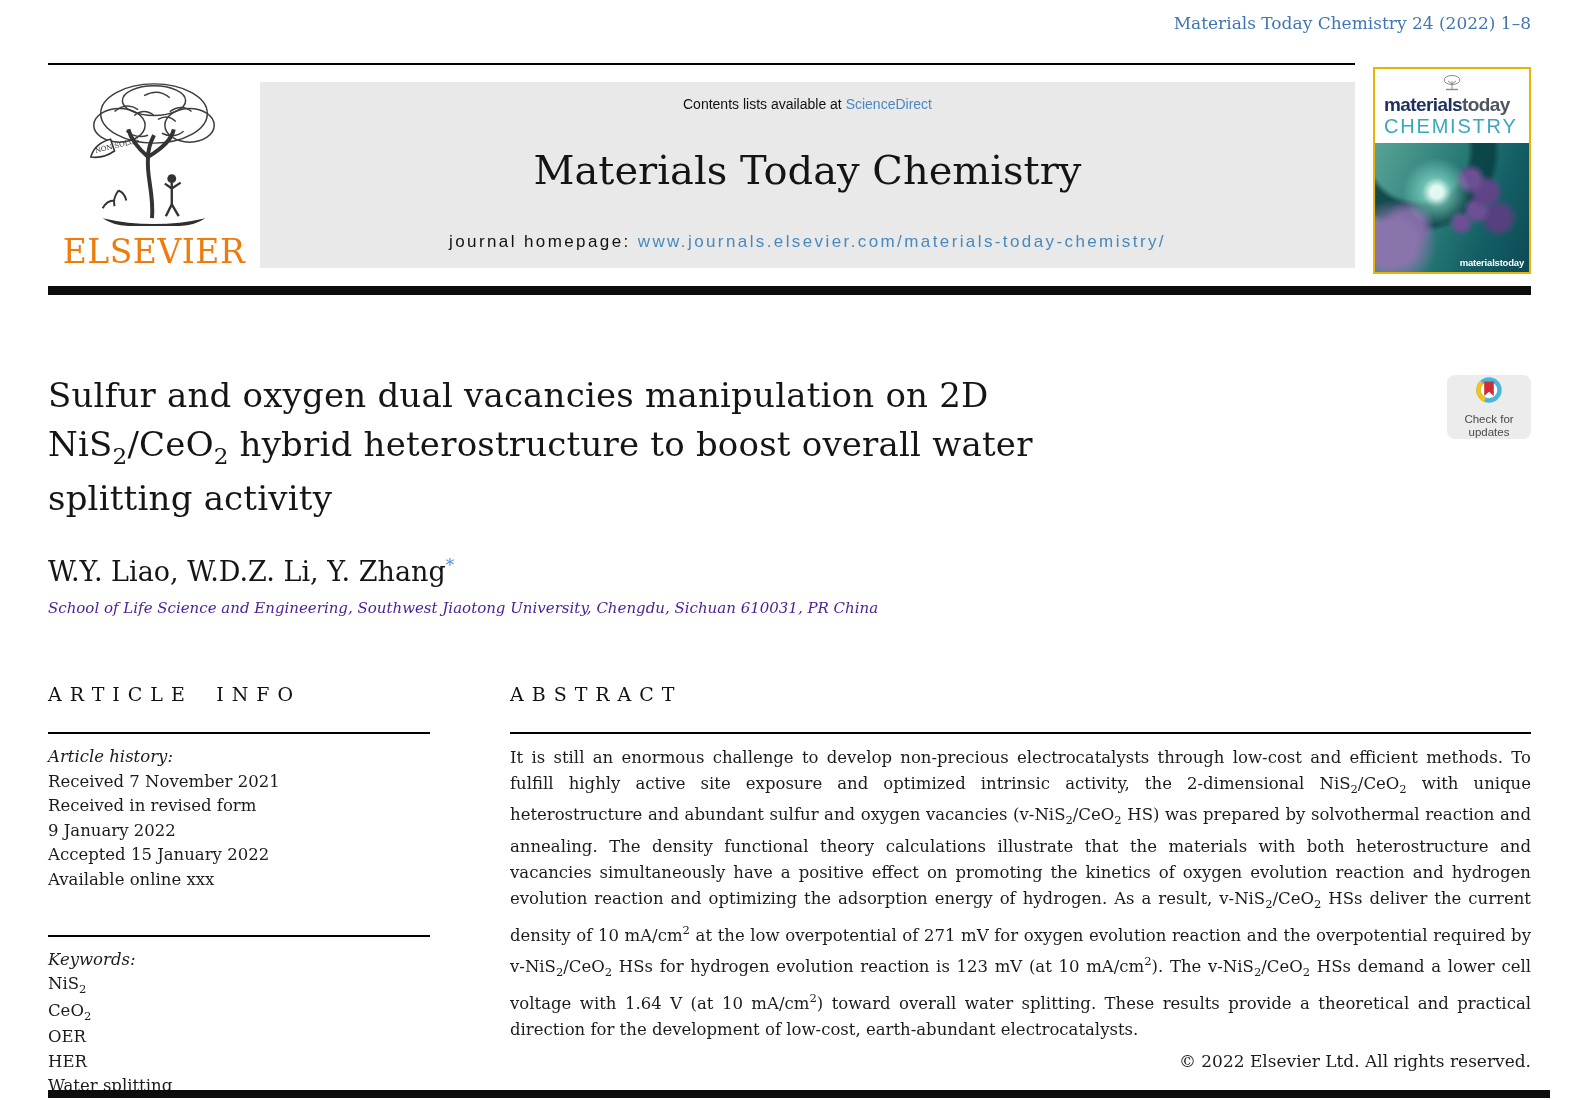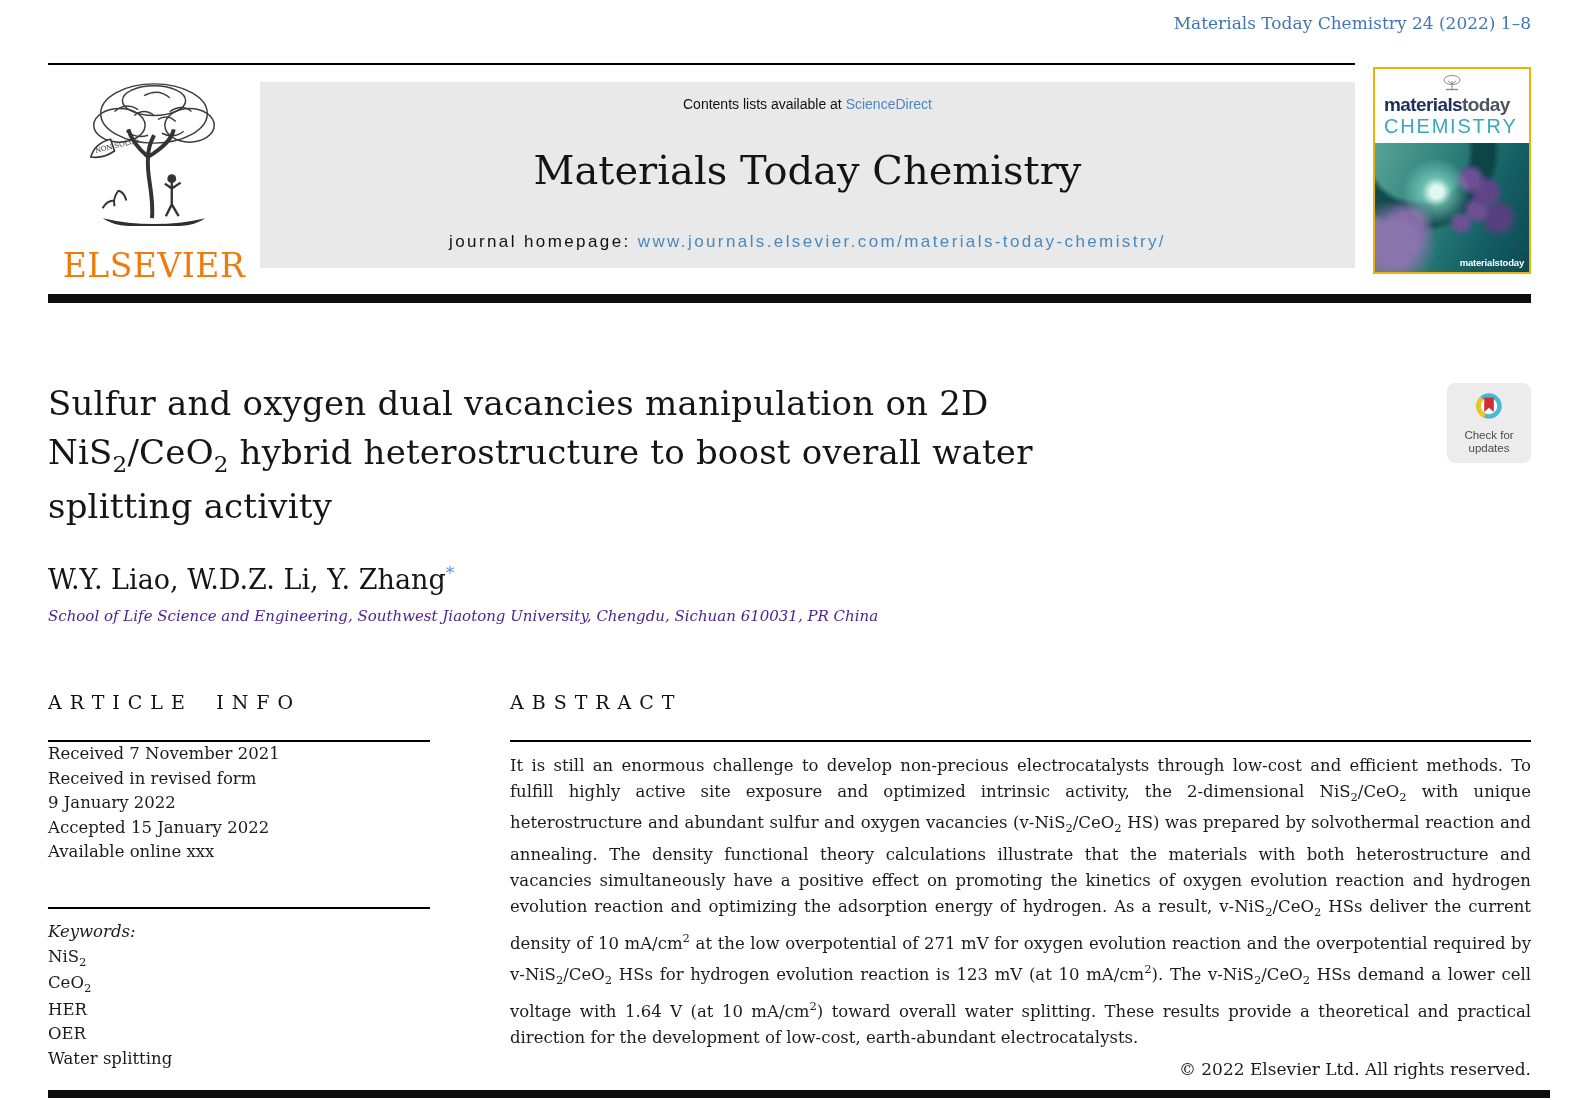--- a/index.html
+++ b/index.html
@@ -6,21 +6,21 @@
   .page{position:relative;width:1596px;height:1100px;box-sizing:border-box;
         padding:0 65px 0 48px;font-family:"DejaVu Serif",serif;color:#1b1b1b;overflow:hidden;}
   
   .citation{height:63px;box-sizing:border-box;padding-top:13px;text-align:right;
             font-size:17px;color:#4076b4;}
   
   .masthead{display:flex;align-items:flex-start;}
   .masthead-main{flex:1;border-top:2px solid #000;display:flex;}
   .logo-col{width:212px;display:flex;flex-direction:column;align-items:center;padding-top:9px;}
   .tree-svg{width:158px;height:158px;}
-  .elsevier-word{font-size:33px;color:#ee7c0d;letter-spacing:.5px;line-height:1;margin-top:17px;}
+  .elsevier-word{font-size:33px;color:#ee7c0d;letter-spacing:.5px;line-height:1;margin-top:3px;}
   .gray-box{flex:1;background:#e9e9e9;margin-top:17px;height:186px;box-sizing:border-box;
             display:flex;flex-direction:column;align-items:center;justify-content:space-between;
             padding:14px 10px 16px;}
   .contents-line{font-family:"Liberation Sans",sans-serif;font-size:14px;color:#111;}
   .sd-link{color:#4b87c4;text-decoration:none;cursor:pointer;}
   .journal-name{font-size:40px;color:#141414;line-height:1;margin-top:-4px;}
   .homepage-line{font-family:"Liberation Sans",sans-serif;font-size:17px;letter-spacing:2.4px;color:#111;}
   .hp-url{color:#4789bd;text-decoration:none;cursor:pointer;}
   
   .cover{width:158px;height:207px;margin-left:18px;margin-top:4px;box-sizing:border-box;
@@ -47,21 +47,21 @@
   .cover-art-footer{position:absolute;right:5px;bottom:4px;color:#fff;
       font-family:"Liberation Sans",sans-serif;font-weight:bold;font-size:9.5px;letter-spacing:-.2px;}
   
   .thick-bar{height:9px;background:#0d0d0d;margin-top:12px;}
   .bottom-bar{position:absolute;left:48px;right:46px;bottom:2px;height:8px;background:#0d0d0d;}
   
   .title-row{display:flex;align-items:flex-start;margin-top:76px;}
   .article-title{flex:1;max-width:1130px;font-weight:normal;font-size:34px;line-height:1.45;
                  letter-spacing:.2px;margin:0;color:#151515;}
   .article-title sub{font-size:68%;}
-  .badge{width:84px;height:80px;background:#ececec;border-radius:8px;margin-left:auto;margin-top:4px;
+  .badge{width:84px;height:64px;background:#ececec;border-radius:8px;margin-left:auto;margin-top:4px;
          display:flex;flex-direction:column;align-items:center;justify-content:center;cursor:pointer;}
   .badge-text{font-family:"Liberation Sans",sans-serif;font-size:11.5px;line-height:13px;
               color:#4a4a4a;text-align:center;margin-top:2px;}
   .authors{font-size:27px;margin-top:32px;color:#151515;}
   .corr-mark{color:#4a90d9;font-size:17px;vertical-align:super;cursor:pointer;}
   .affiliation{font-style:italic;font-size:15px;margin-top:12px;color:#4c1d95;}
   
   .columns{display:flex;margin-top:66px;}
   .col-left{width:382px;margin-right:80px;flex-shrink:0;}
   .col-right{flex:1;}
@@ -148,31 +148,32 @@
   </div>
 
   <div class="authors"><span>W.Y. Liao, W.D.Z. Li, Y. Zhang</span><span class="corr-mark">*</span></div>
 
   <div class="affiliation">School of Life Science and Engineering, Southwest Jiaotong University, Chengdu, Sichuan 610031, PR China</div>
 
   <div class="columns">
     <div class="col-left">
       <div class="section-head">ARTICLE INFO</div>
       <hr class="head-rule">
+      <div class="info-label">Article history:</div>
       <div class="info-line">Received 7 November 2021</div>
       <div class="info-line">Received in revised form</div>
       <div class="info-line">9 January 2022</div>
       <div class="info-line">Accepted 15 January 2022</div>
       <div class="info-line">Available online xxx</div>
       <hr class="kw-rule">
       <div class="info-label">Keywords:</div>
       <div class="info-line">NiS<sub>2</sub></div>
       <div class="info-line">CeO<sub>2</sub></div>
+      <div class="info-line">OER</div>
       <div class="info-line">HER</div>
-      <div class="info-line">OER</div>
       <div class="info-line">Water splitting</div>
     </div>
 
     <div class="col-right">
       <div class="section-head">ABSTRACT</div>
       <hr class="head-rule">
       <div class="abstract-body">It is still an enormous challenge to develop non-precious electrocatalysts through low-cost and efficient methods. To fulfill highly active site exposure and optimized intrinsic activity, the 2-dimensional NiS<sub>2</sub>/CeO<sub>2</sub> with unique heterostructure and abundant sulfur and oxygen vacancies (v-NiS<sub>2</sub>/CeO<sub>2</sub> HS) was prepared by solvothermal reaction and annealing. The density functional theory calculations illustrate that the materials with both heterostructure and vacancies simultaneously have a positive effect on promoting the kinetics of oxygen evolution reaction and hydrogen evolution reaction and optimizing the adsorption energy of hydrogen. As a result, v-NiS<sub>2</sub>/CeO<sub>2</sub> HSs deliver the current density of 10 mA/cm<sup>2</sup> at the low overpotential of 271 mV for oxygen evolution reaction and the overpotential required by v-NiS<sub>2</sub>/CeO<sub>2</sub> HSs for hydrogen evolution reaction is 123 mV (at 10 mA/cm<sup>2</sup>). The v-NiS<sub>2</sub>/CeO<sub>2</sub> HSs demand a lower cell voltage with 1.64 V (at 10 mA/cm<sup>2</sup>) toward overall water splitting. These results provide a theoretical and practical direction for the development of low-cost, earth-abundant electrocatalysts.</div>
       <div class="copyright">© 2022 Elsevier Ltd. All rights reserved.</div>
     </div>
   </div>

